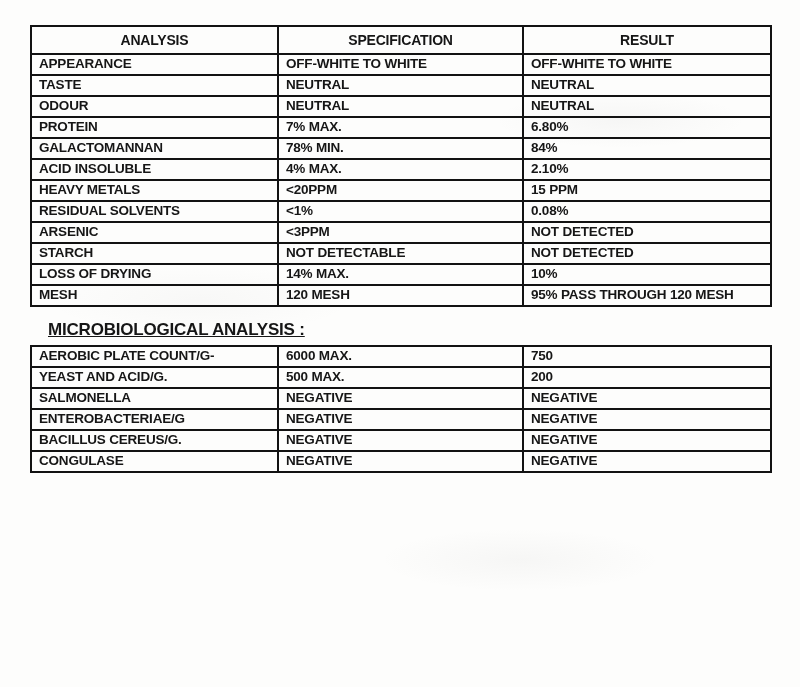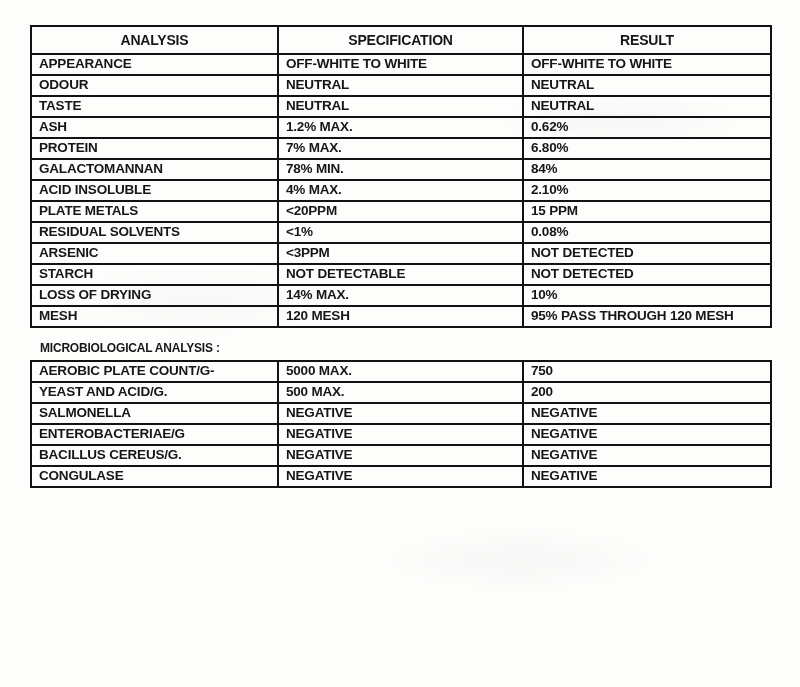--- a/index.html
+++ b/index.html
@@ -52,24 +52,25 @@
     white-space: pre-line;
   }
   table.spec-table td.multiline {
     white-space: pre;
     line-height: 19px;
     font-size: 13px;
     letter-spacing: -0.6px;
     padding-top: 2px;
   }
   .micro-heading {
-    margin: 13px 0 5px 10px;
-    font-size: 12px;
+    margin: 13px 0 5px 18px;
+    font-size: 17px;
     font-weight: 600;
     letter-spacing: -0.2px;
+    text-decoration: underline;
   }
 </style>
 </head>
 <body>
 
 <div class="page">
 
   <table class="spec-table">
     <colgroup>
       <col style="width:247px">
@@ -83,51 +84,46 @@
           <th>RESULT</th>
         </tr>
       </thead>
       <tbody>
         <tr>
           <td>APPEARANCE</td>
           <td>OFF-WHITE  TO WHITE</td>
           <td>OFF-WHITE  TO WHITE</td>
         </tr>
         <tr>
-          <td>ODOUR</td>
-          <td>NEUTRAL</td>
-          <td>NEUTRAL</td>
-        </tr>
-        <tr>
           <td>TASTE</td>
           <td>NEUTRAL</td>
           <td>NEUTRAL</td>
         </tr>
         <tr>
-          <td>ASH</td>
-          <td>1.2% MAX.</td>
-          <td>0.62%</td>
+          <td>ODOUR</td>
+          <td>NEUTRAL</td>
+          <td>NEUTRAL</td>
         </tr>
         <tr>
           <td>PROTEIN</td>
           <td>7% MAX.</td>
           <td>6.80%</td>
         </tr>
         <tr>
           <td>GALACTOMANNAN</td>
           <td>78% MIN.</td>
           <td>84%</td>
         </tr>
         <tr>
           <td>ACID INSOLUBLE</td>
           <td>4% MAX.</td>
           <td>2.10%</td>
         </tr>
         <tr>
-          <td>PLATE METALS</td>
+          <td>HEAVY METALS</td>
           <td>&lt;20PPM</td>
           <td>15 PPM</td>
         </tr>
         <tr>
           <td>RESIDUAL SOLVENTS</td>
           <td>&lt;1%</td>
           <td>0.08%</td>
         </tr>
         <tr>
           <td>ARSENIC</td>
@@ -156,21 +152,21 @@
 
   <table class="spec-table">
     <colgroup>
       <col style="width:247px">
       <col style="width:245px">
       <col style="width:248px">
     </colgroup>
   <tbody>
         <tr>
           <td>AEROBIC PLATE COUNT/G-</td>
-          <td>5000 MAX.</td>
+          <td>6000 MAX.</td>
           <td>750</td>
         </tr>
         <tr>
           <td>YEAST AND ACID/G.</td>
           <td>500 MAX.</td>
           <td>200</td>
         </tr>
         <tr>
           <td>SALMONELLA</td>
           <td>NEGATIVE</td>

